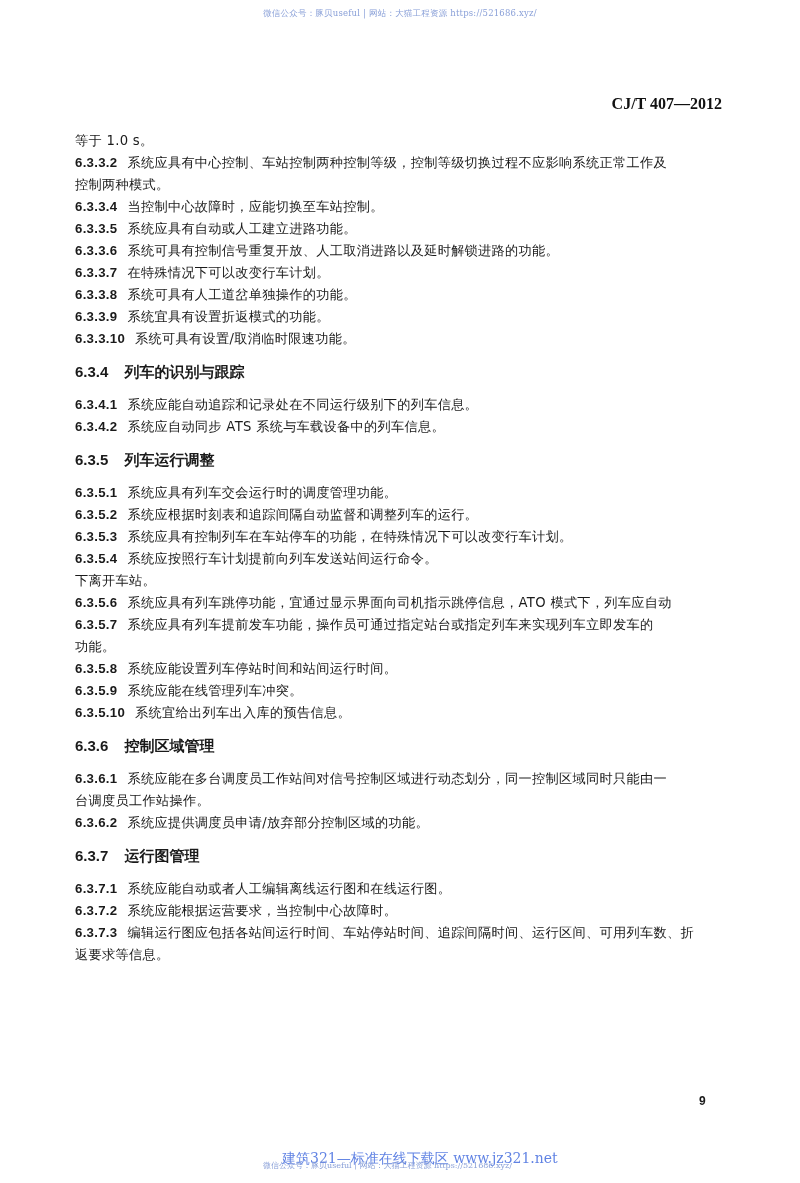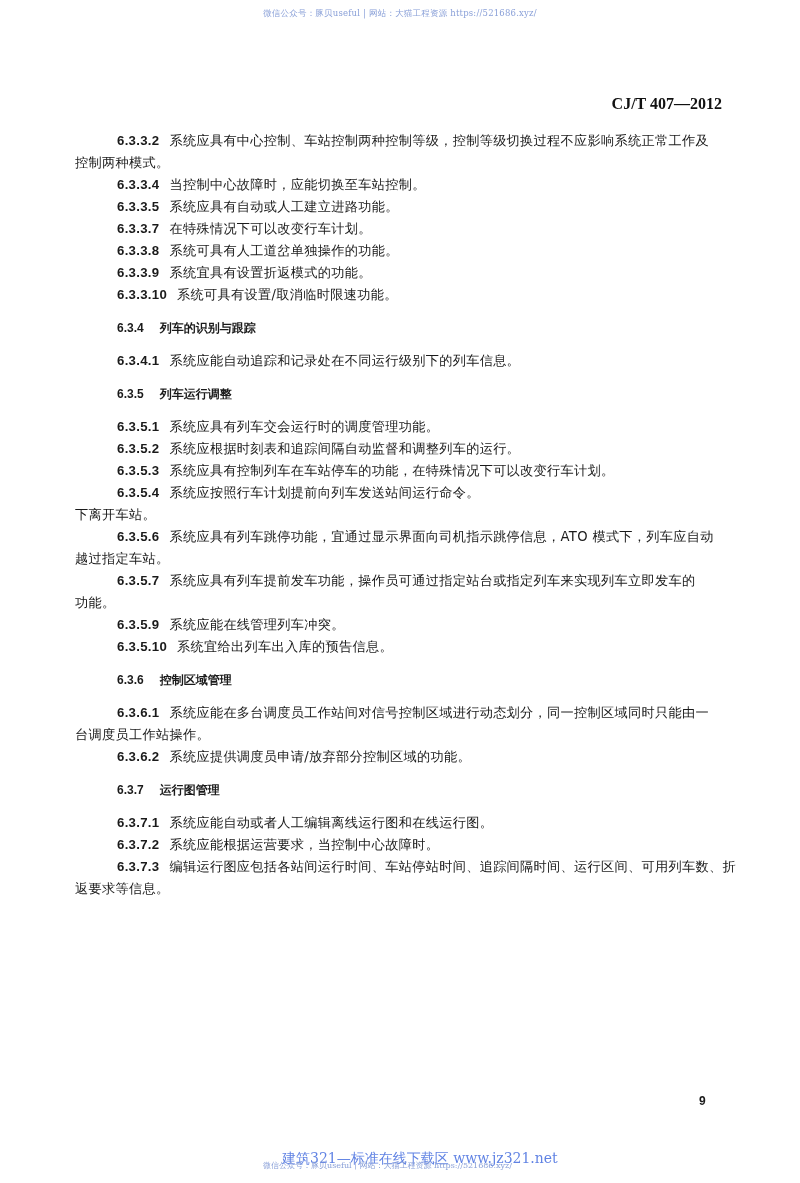--- a/index.html
+++ b/index.html
@@ -18,61 +18,64 @@
   .wm-bottom-ghost {
     position: absolute; top: 1150px; left: 282px; font-family: "DejaVu Serif", serif;
     font-size: 14px; color: #1d4ed8; white-space: nowrap; opacity: 0.7;
   }
   .std-code {
     position: absolute; top: 95px; right: 78px; font-family: "Liberation Serif", serif;
     font-weight: bold; font-size: 16px; color: #111; text-align: center;
   }
   .content { position: absolute; top: 130px; left: 75px; width: 650px; }
   .line { font-size: 13.2px; line-height: 22px; white-space: nowrap; letter-spacing: 0.3px; }
-  .num { font-family: "Liberation Sans", sans-serif; font-weight: bold; margin-right: 10px; margin-left: 42px; }
-  .heading { margin-top: 11px; margin-bottom: 11px; font-weight: bold; font-size: 12px; line-height: 22px; }
+  .num { font-family: "Liberation Sans", sans-serif; font-weight: bold; margin-right: 10px; }
+  .heading { margin-top: 11px; margin-bottom: 11px; font-weight: bold; font-size: 15px; line-height: 22px; }
   .heading .num { margin-right: 16px; }
   .page-num {
     position: absolute; top: 1094px; left: 699px; font-family: "Liberation Sans", sans-serif;
     font-weight: bold; font-size: 12px;
   }
 </style>
 </head>
 <body>
 
 <div class="wm-top">微信公众号：豚贝useful | 网站：大猫工程资源 https://521686.xyz/</div>
 
 <div class="std-code">CJ/T 407—2012</div>
 
 <div class="content">
+  <div class="line">等于 1.0 s。</div>
 
   <div class="line"><span class="num">6.3.3.2</span><span>系统应具有中心控制、车站控制两种控制等级，控制等级切换过程不应影响系统正常工作及</span></div>
 
   <div class="line">控制两种模式。</div>
 
   <div class="line"><span class="num">6.3.3.4</span><span>当控制中心故障时，应能切换至车站控制。</span></div>
   <div class="line"><span class="num">6.3.3.5</span><span>系统应具有自动或人工建立进路功能。</span></div>
+  <div class="line"><span class="num">6.3.3.6</span><span>系统可具有控制信号重复开放、人工取消进路以及延时解锁进路的功能。</span></div>
   <div class="line"><span class="num">6.3.3.7</span><span>在特殊情况下可以改变行车计划。</span></div>
   <div class="line"><span class="num">6.3.3.8</span><span>系统可具有人工道岔单独操作的功能。</span></div>
   <div class="line"><span class="num">6.3.3.9</span><span>系统宜具有设置折返模式的功能。</span></div>
   <div class="line"><span class="num">6.3.3.10</span><span>系统可具有设置/取消临时限速功能。</span></div>
 
   <div class="heading"><span class="num">6.3.4</span><span>列车的识别与跟踪</span></div>
   <div class="line"><span class="num">6.3.4.1</span><span>系统应能自动追踪和记录处在不同运行级别下的列车信息。</span></div>
+  <div class="line"><span class="num">6.3.4.2</span><span>系统应自动同步 ATS 系统与车载设备中的列车信息。</span></div>
 
   <div class="heading"><span class="num">6.3.5</span><span>列车运行调整</span></div>
   <div class="line"><span class="num">6.3.5.1</span><span>系统应具有列车交会运行时的调度管理功能。</span></div>
   <div class="line"><span class="num">6.3.5.2</span><span>系统应根据时刻表和追踪间隔自动监督和调整列车的运行。</span></div>
   <div class="line"><span class="num">6.3.5.3</span><span>系统应具有控制列车在车站停车的功能，在特殊情况下可以改变行车计划。</span></div>
   <div class="line"><span class="num">6.3.5.4</span><span>系统应按照行车计划提前向列车发送站间运行命令。</span></div>
   <div class="line">下离开车站。</div>
   <div class="line"><span class="num">6.3.5.6</span><span>系统应具有列车跳停功能，宜通过显示界面向司机指示跳停信息，ATO 模式下，列车应自动</span></div>
-  <div class="line">越过指定车站。</div>
   <div class="line"><span class="num">6.3.5.7</span><span>系统应具有列车提前发车功能，操作员可通过指定站台或指定列车来实现列车立即发车的</span></div>
   <div class="line">功能。</div>
+  <div class="line"><span class="num">6.3.5.8</span><span>系统应能设置列车停站时间和站间运行时间。</span></div>
   <div class="line"><span class="num">6.3.5.9</span><span>系统应能在线管理列车冲突。</span></div>
   <div class="line"><span class="num">6.3.5.10</span><span>系统宜给出列车出入库的预告信息。</span></div>
 
   <div class="heading"><span class="num">6.3.6</span><span>控制区域管理</span></div>
   <div class="line"><span class="num">6.3.6.1</span><span>系统应能在多台调度员工作站间对信号控制区域进行动态划分，同一控制区域同时只能由一</span></div>
   <div class="line">台调度员工作站操作。</div>
   <div class="line"><span class="num">6.3.6.2</span><span>系统应提供调度员申请/放弃部分控制区域的功能。</span></div>
 
   <div class="heading"><span class="num">6.3.7</span><span>运行图管理</span></div>
   <div class="line"><span class="num">6.3.7.1</span><span>系统应能自动或者人工编辑离线运行图和在线运行图。</span></div>

